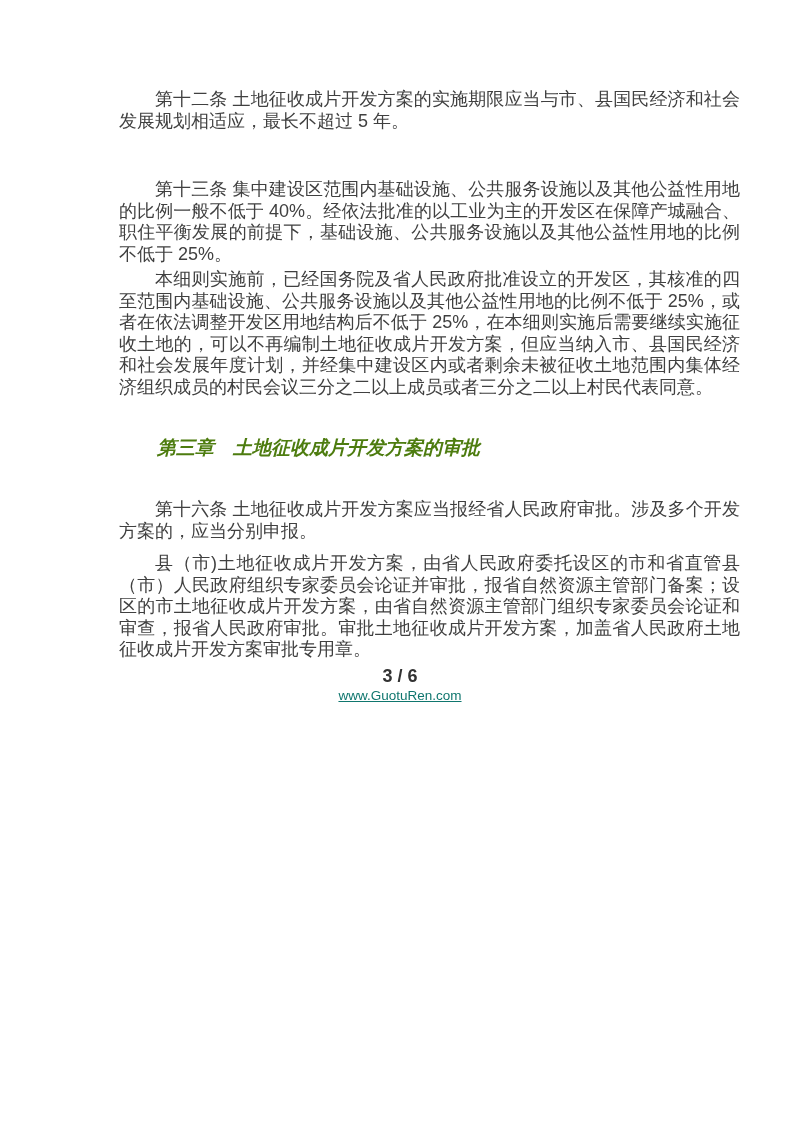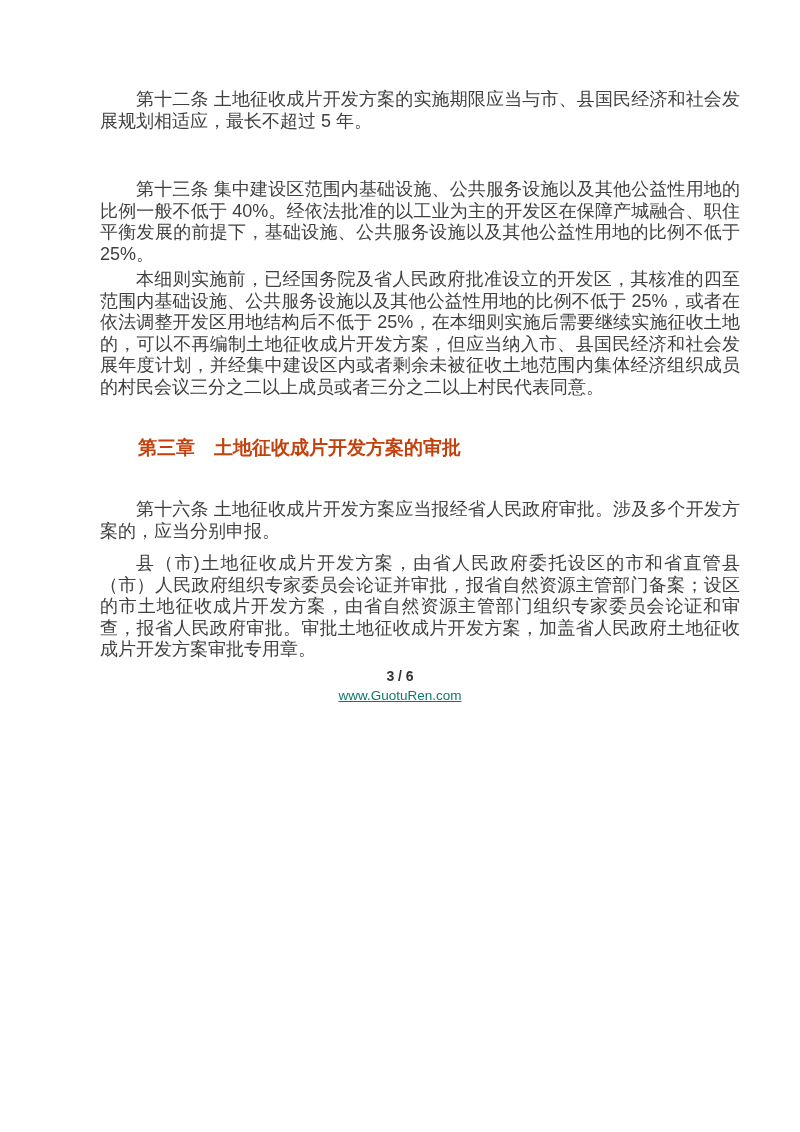--- a/index.html
+++ b/index.html
@@ -11,20 +11,21 @@
     font-family: "Liberation Sans", "DejaVu Serif", serif;
     overflow: hidden;
   }
   .page {
     width: 800px;
     height: 1132px;
     background: #ffffff;
   }
   .doc-body {
     padding: 89px 60px 0 100px;
+    margin-left: 19px;
   }
   .para {
     font-family: "Liberation Sans", "DejaVu Serif", serif;
     font-size: 18px;
     line-height: 21.5px;
     color: #404040;
     text-align: justify;
     text-indent: 2em;
     letter-spacing: 0;
   }
@@ -32,33 +33,34 @@
   .gap-article-lg{ margin-top: 47px; }
   .gap-article-md{ margin-top: 38px; }
   .gap-cont-sm   { margin-top: 4px; }
   .gap-cont-md   { margin-top: 11px; }
   .gap-item      { margin-top: 8px; }
   .chapter-heading {
     margin-top: 38px;
     font-family: "Liberation Sans", "DejaVu Sans", sans-serif;
     font-size: 19px;
     font-weight: bold;
-    color: #c2410c;
+    color: #4d7c0f;
     text-indent: 2em;
     line-height: 24px;
     text-align: left;
+    font-style: italic;
   }
   .after-heading { margin-top: 39px; }
   .page-footer {
     margin-top: 6px;
     text-align: center;
   }
   .page-number {
     font-family: "Liberation Sans", "DejaVu Sans", sans-serif;
-    font-size: 14px;
+    font-size: 18px;
     font-weight: bold;
     color: #333333;
     line-height: 18px;
   }
   .website-link {
     display: inline-block;
     margin-top: 2px;
     font-family: "Liberation Sans", "DejaVu Sans", sans-serif;
     font-size: 13.5px;
     color: #0f766e;

